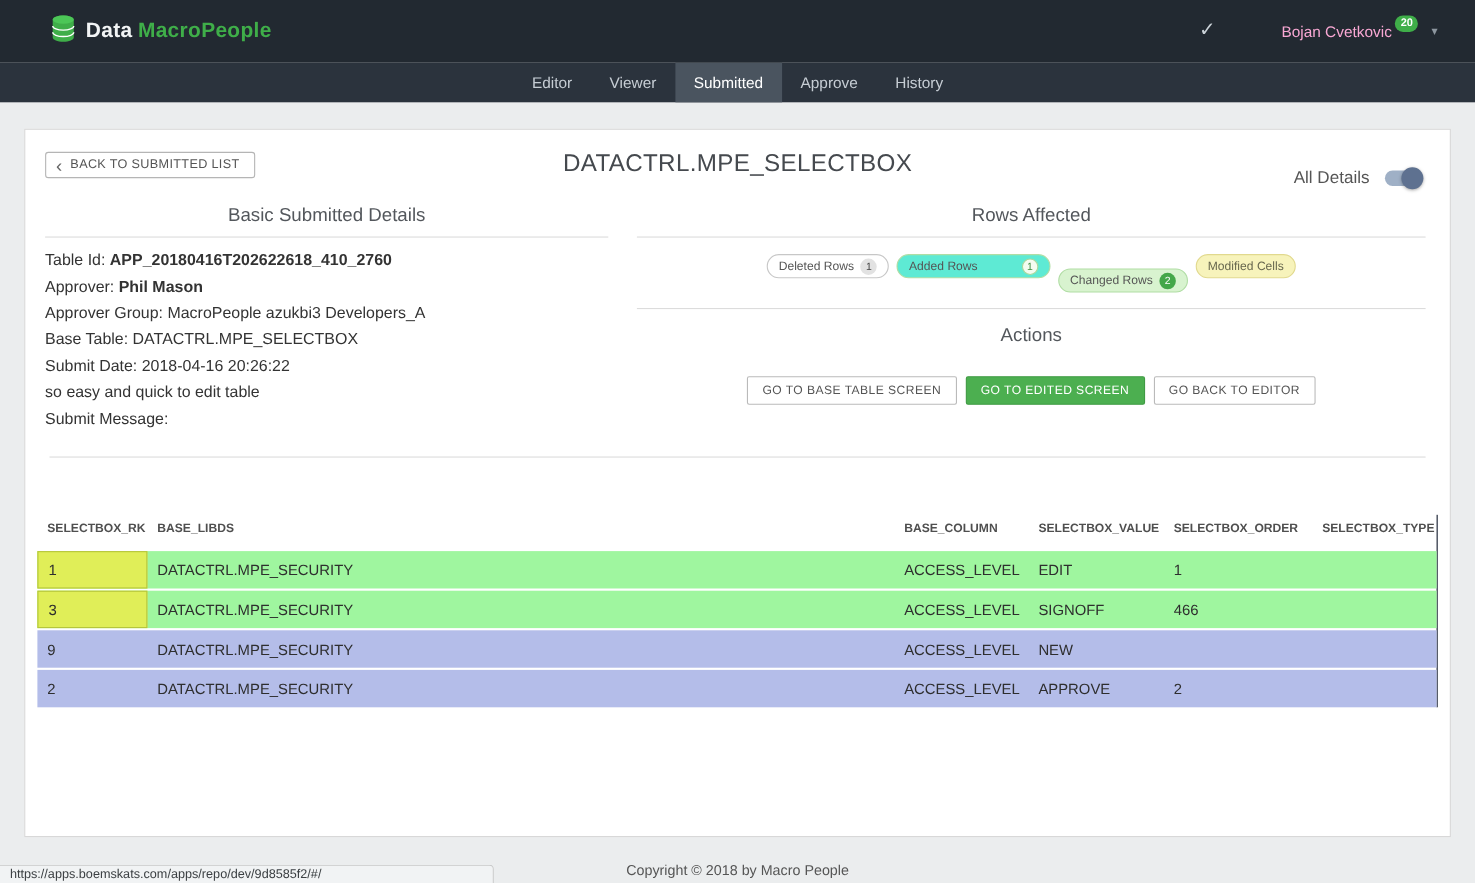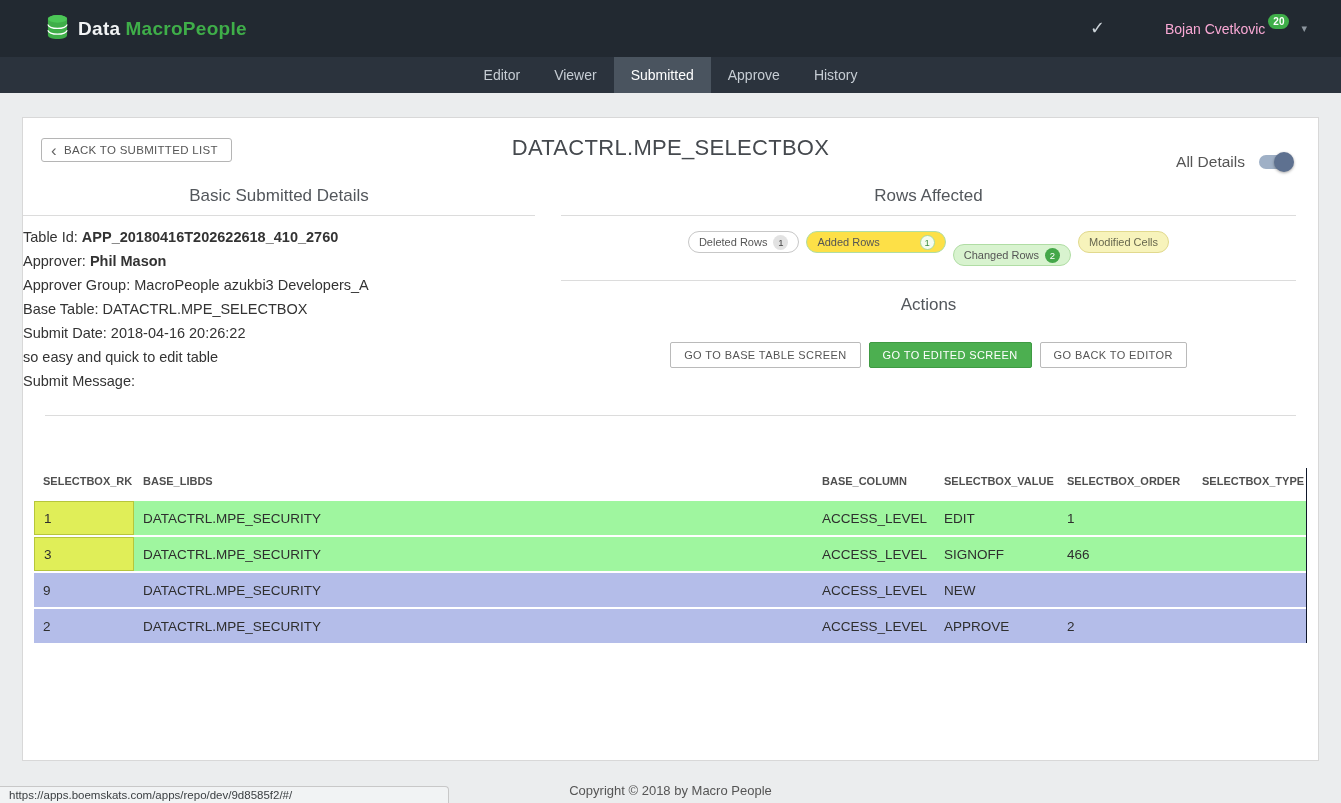--- a/index.html
+++ b/index.html
@@ -31,34 +31,34 @@
   .back-chev{font-size:17px;line-height:9px;color:#666;}
   .card-title{padding-top:17px;text-align:center;font-size:22px;font-weight:400;color:#45494e;letter-spacing:.3px;}
   .all-details{position:absolute;right:26px;top:35px;display:flex;align-items:center;gap:14px;}
   .ad-label{font-size:15.5px;color:#555;}
   .switch{position:relative;width:33px;height:14px;border-radius:7px;background:#9fb0c6;cursor:pointer;display:inline-block;}
   .switch .knob{position:absolute;top:-3px;left:-2px;width:20px;height:20px;border-radius:50%;background:#5e7190;box-shadow:0 1px 3px rgba(0,0,0,.35);}
   .switch.on .knob{left:auto;right:-2px;}
 
   
   .sections{display:flex;align-items:flex-start;}
-  .sec-left{width:512px;}
+  .sec-left{width:512px;margin-left:18px;}
   .sec-right{flex:1;margin:0 22px 0 26px;}
   .sec-heading{margin-top:16px;margin-bottom:9px;text-align:center;font-size:17px;font-weight:400;color:#53575c;}
   .sec-rule{border:none;border-top:1px solid #dcdcdc;height:0;}
   .detail-lines{margin-top:9px;}
   .detail-line{height:24px;line-height:24px;font-size:14.5px;color:#333;white-space:nowrap;}
   .dl-value.bold{font-weight:bold;}
 
   .pills{margin-top:15px;display:flex;justify-content:center;gap:7px;}
   .pill{display:inline-flex;align-items:center;gap:6px;height:22px;padding:0 10px;border-radius:12px;font-size:11px;color:#555;cursor:pointer;border:1px solid transparent;white-space:nowrap;}
   .pill-count{min-width:15px;height:15px;padding:0 2px;border-radius:8px;display:inline-flex;align-items:center;justify-content:center;font-size:9.5px;}
   .pill-deleted{background:#fff;border-color:#c7c7c7;}
   .pill-deleted .pill-count{background:#e2e2e2;color:#444;}
-  .pill-added{background:#fde047;border-color:#b0dda4;gap:40px;}
+  .pill-added{background:#5eead4;border-color:#b0dda4;gap:40px;}
   .pill-added .pill-count{background:#f4fcf0;border:1px solid #a8d89b;color:#3e8e41;}
   .pill-changed{background:#d8f3cf;border-color:#b0dda4;margin-top:13px;}
   .pill-changed .pill-count{background:#44a749;color:#fff;}
   .pill-modified{background:#f7f3bb;border-color:#e1d98e;color:#67674e;}
   .pills-rule{margin-top:14px;}
   .actions-heading{margin-top:14px;margin-bottom:0;}
   .actions-row{margin-top:27px;display:flex;justify-content:center;gap:8px;}
   .action-btn{height:26px;padding:0 13px;border-radius:2px;font-family:inherit;font-size:11px;letter-spacing:.4px;cursor:pointer;}
   .action-btn.outline{background:#fff;border:1px solid #bababa;color:#555;}
   .action-btn.primary{background:var(--primary-green);border:1px solid #3f9a43;color:#fff;}

